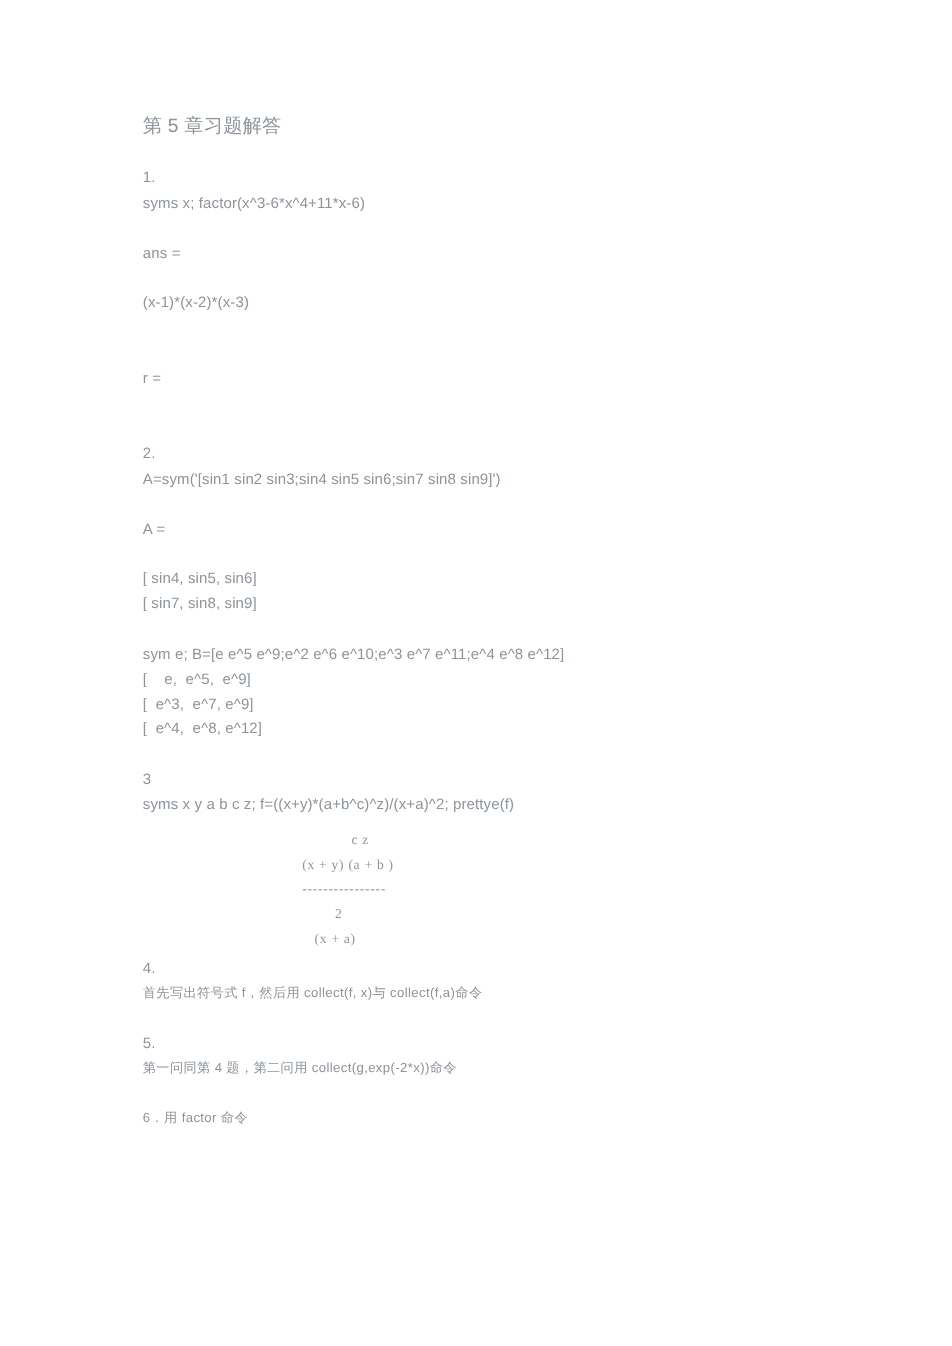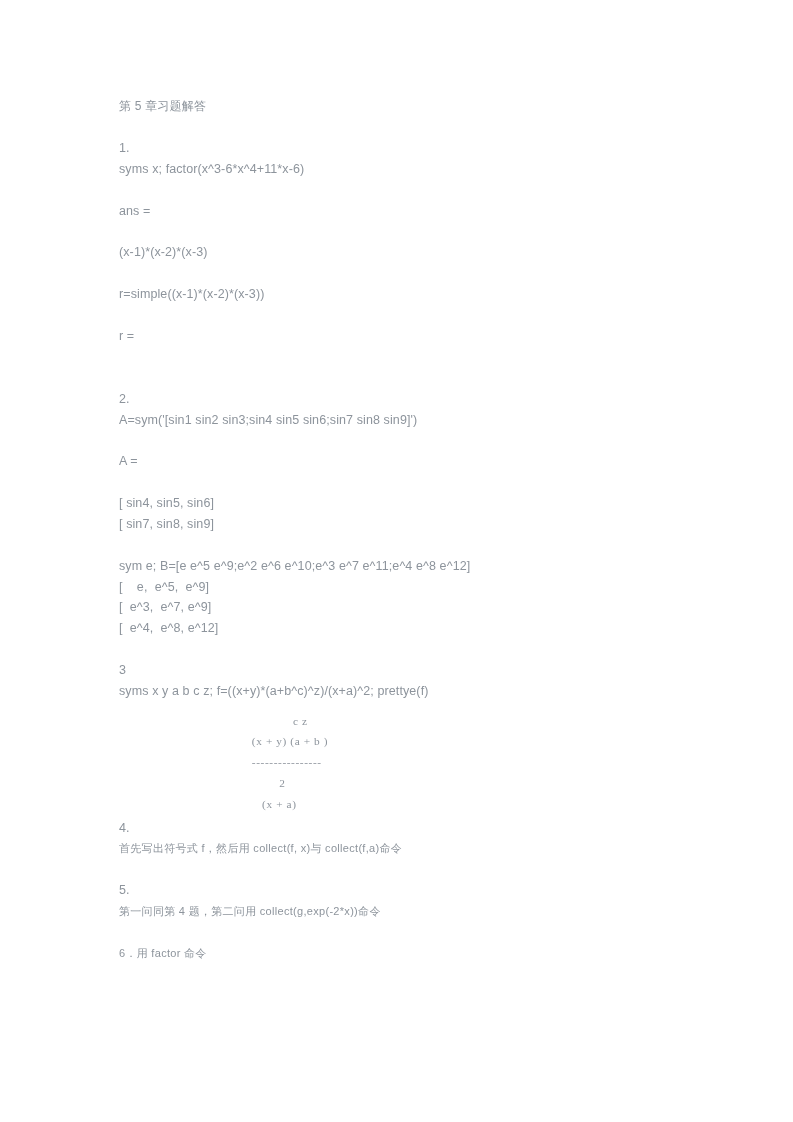--- a/index.html
+++ b/index.html
@@ -16,21 +16,21 @@
   }
   #page {
     position: relative;
     width: 793px;
     height: 1122px;
     background: #ffffff;
     box-sizing: border-box;
     padding: 96px 119px 0 119px;
   }
   .doc-title {
-    font-size: 12px;
+    font-size: 16px;
     line-height: 20px;
     color: #8d949c;
     margin: 0 0 22px 0;
     letter-spacing: 0.2px;
   }
   .block {
     margin: 0;
   }
   .line {
     font-size: 12.5px;
@@ -67,21 +67,20 @@
   <div class="doc-title">第 5 章习题解答</div>
 
   <div class="block">
     <div class="line">1.</div>
     <div class="line">syms x; factor(x^3-6*x^4+11*x-6)</div>
     <div class="gap-lg"></div>
     <div class="line">ans =</div>
     <div class="gap-lg"></div>
     <div class="line">(x-1)*(x-2)*(x-3)</div>
     <div class="gap-lg"></div>
-    <div class="line">r=simple((x-1)*(x-2)*(x-3))</div>
     <div class="gap-lg"></div>
     <div class="line">r =</div>
     <div class="gap-lg"></div>
   </div>
 
   <div class="gap-lg"></div>
 
   <div class="block">
     <div class="line">2.</div>
     <div class="line">A=sym('[sin1 sin2 sin3;sin4 sin5 sin6;sin7 sin8 sin9]')</div>

